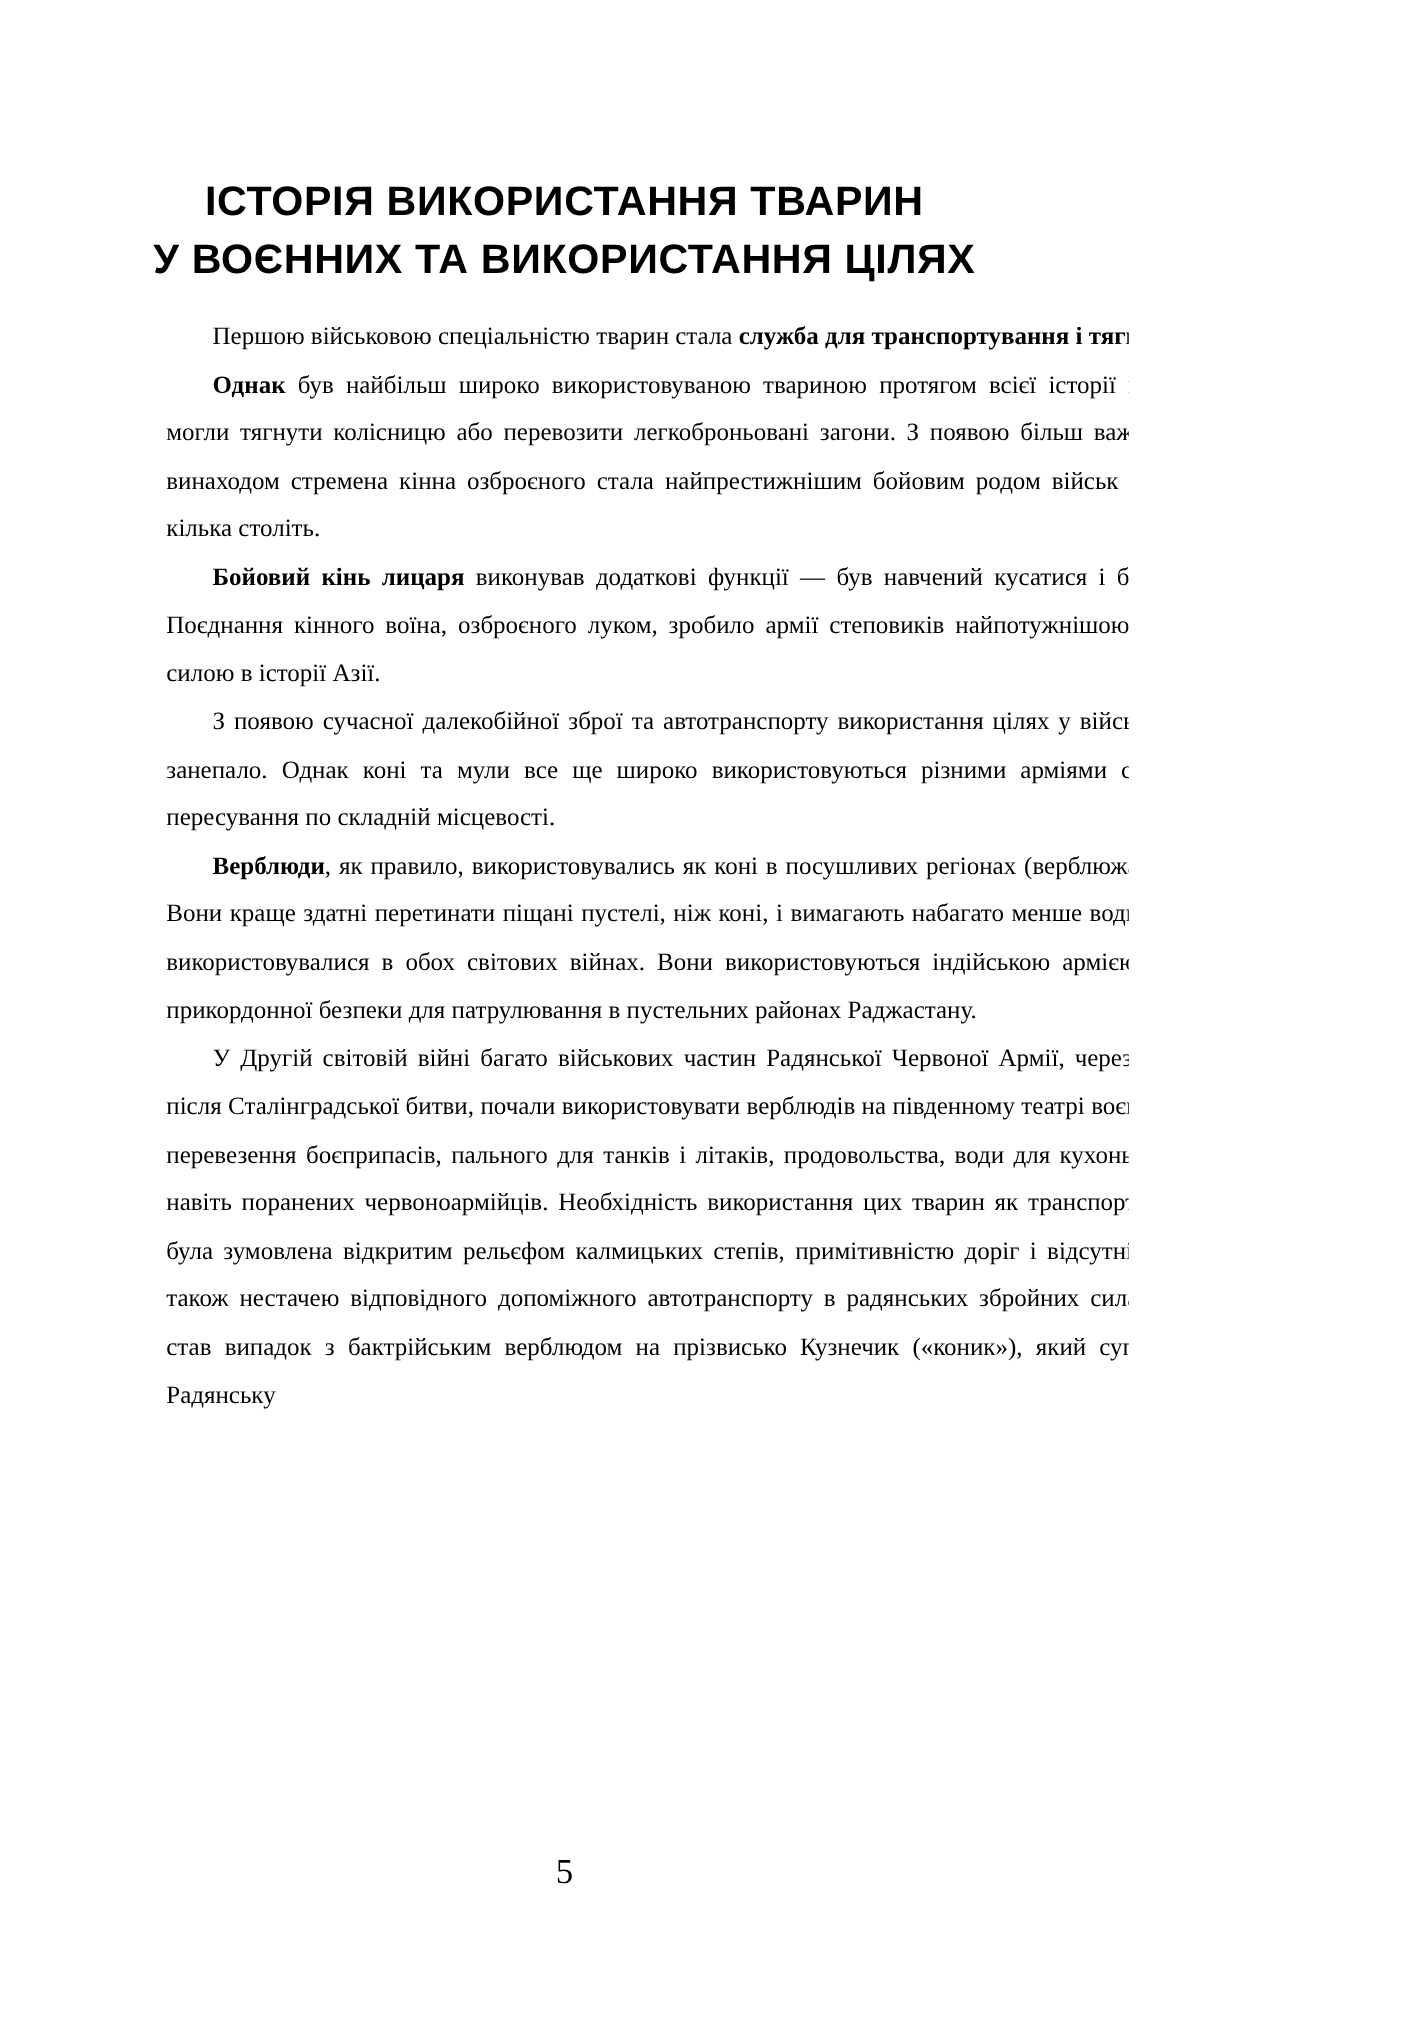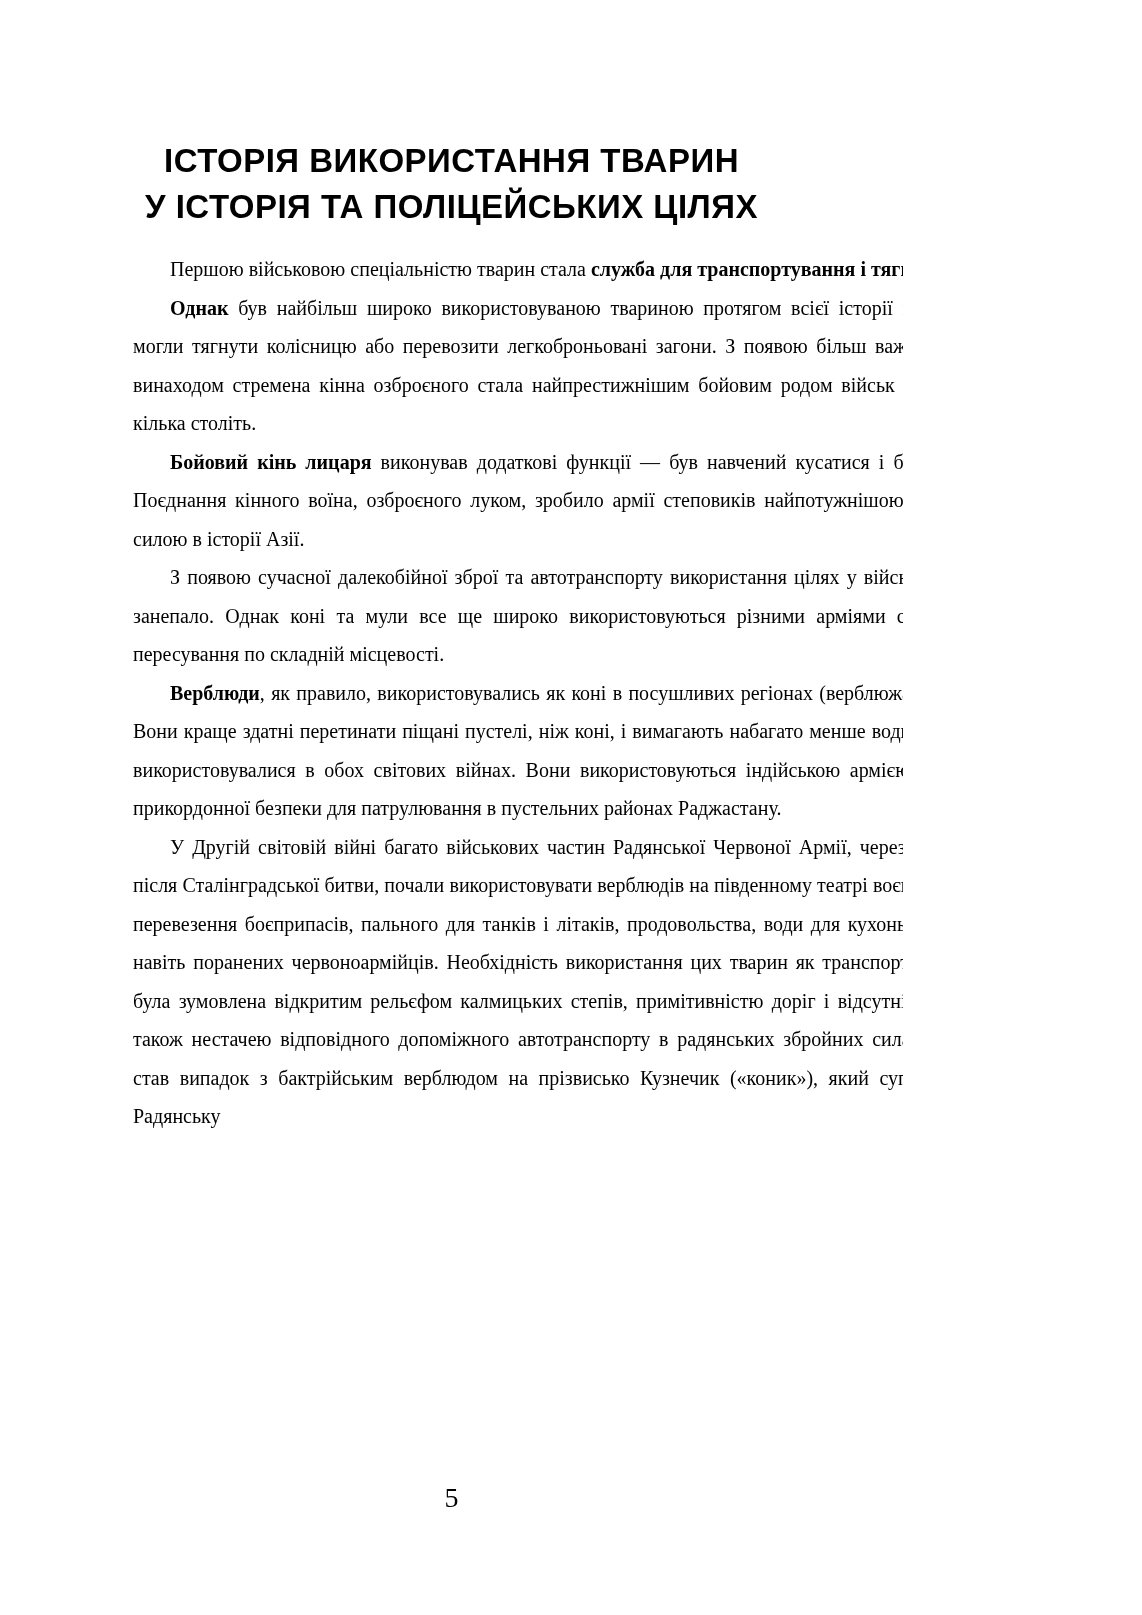--- a/index.html
+++ b/index.html
@@ -58,21 +58,21 @@
     font-size: 28px;
   }
 </style>
 </head>
 <body>
 
 <div class="page">
 
   <h1 class="title">
     <span class="title-line">ІСТОРІЯ ВИКОРИСТАННЯ ТВАРИН</span>
-    <span class="title-line">У ІСТОРІЯ ТА ПОЛІЦЕЙСЬКИХ ЦІЛЯХ</span>
+    <span class="title-line">У ВОЄННИХ ТА ВИКОРИСТАННЯ ЦІЛЯХ</span>
   </h1>
 
   <div class="content">
 
     <p><span>Першою військовою спеціальністю тварин стала </span><span class="b">служба для транспортування і тяги</span><span>.</span></p>
 
     <p><span></span><span class="b">Однак</span><span> був найбільш широко використовуваною твариною протягом всієї історії війни. Вони могли тягнути колісницю або перевозити легкоброньовані загони. З появою більш важких коней і винаходом стремена кінна озброєного стала найпрестижнішим бойовим родом військ в Європі на кілька століть.</span></p>
 
     <p><span></span><span class="b">Бойовий кінь лицаря</span><span> виконував додаткові функції — був навчений кусатися і бити ногами. Поєднання кінного воїна, озброєного луком, зробило армії степовиків найпотужнішою військовою силою в історії Азії.</span></p>
 

